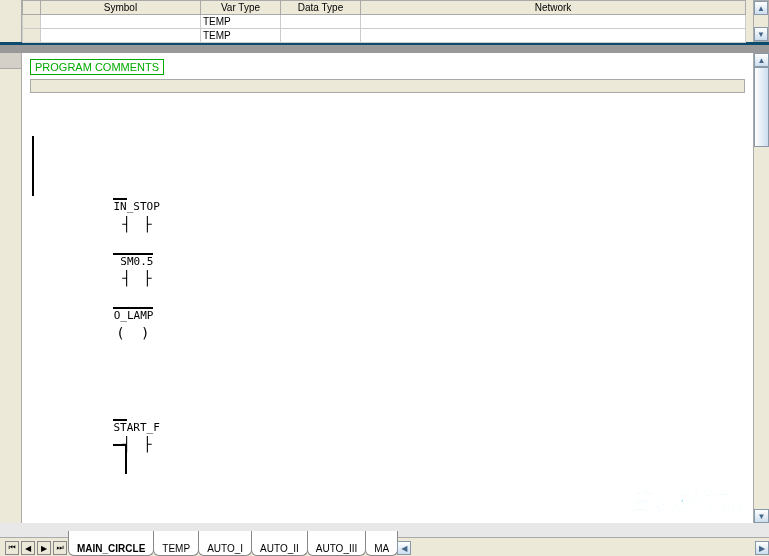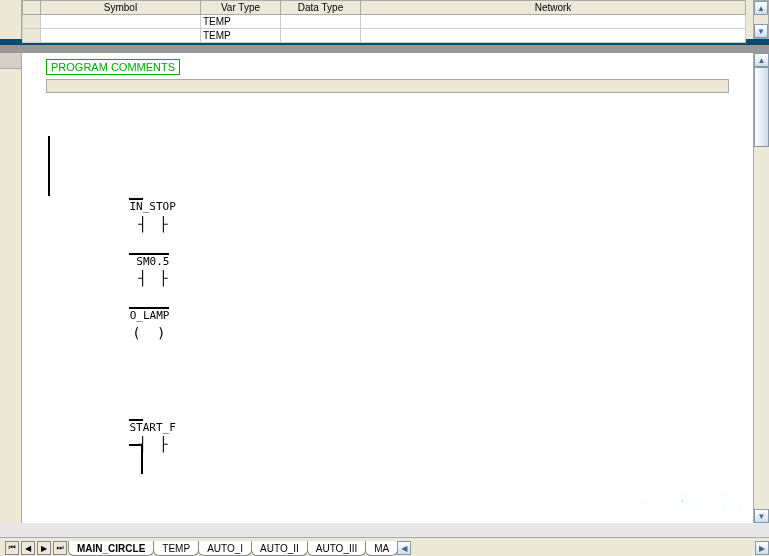--- a/index.html
+++ b/index.html
@@ -1,48 +1,48 @@
 <!DOCTYPE html>
 <html><head>
 <meta charset="utf-8">
 <style>
 *{box-sizing:border-box;margin:0;padding:0}
 body{font-family:Arial,sans-serif;font-size:11px;background:#e8e8e8;width:769px;height:556px;overflow:hidden;position:relative}
-.topbar{background:#ece9d8;height:45px;border-bottom:6px solid #0c4a6e;display:flex;position:relative}
+.topbar{background:#ece9d8;height:45px;border-bottom:3px solid #0c4a6e;display:flex;position:relative}
 .gutter{width:22px;background:#ece9d8;border-right:1px solid #aaa}
 .var-table{flex:1}
 .var-table table{width:724px;border-collapse:collapse}
 .var-table th{background:#ece9d8;border:1px solid #aaa;font-weight:normal;font-size:10px;height:14px;text-align:center}
 .var-table td{background:#fff;border:1px solid #ccc;height:14px;font-size:10px;padding:0 2px}
 .vscroll-top{width:16px;background:#ece9d8;border:1px solid #aaa;display:flex;flex-direction:column}
 .sbtn{height:14px;background:linear-gradient(#fff,#cde);border:1px solid #89a;display:flex;align-items:center;justify-content:center;font-size:8px;color:#468}
 .sep{height:8px;background:#999}
 .main{display:flex;height:470px}
 .lg{width:22px;background:#ece9d8;border-right:1px solid #aaa;display:flex;flex-direction:column}
 .lg-mark{height:16px;border-bottom:1px solid #aaa;background:#d4d0c8}
-.content{flex:1;background:#fff;overflow:hidden;padding:6px 24px}
+.content{flex:1;background:#fff;overflow:hidden;padding:6px 8px}
 .vscroll-main{width:16px;background:#ece9d8;border-left:1px solid #aaa;display:flex;flex-direction:column}
 .thumb{background:linear-gradient(90deg,#fff,#cde);border:1px solid #89a;min-height:40px}
 .track{flex:1;background:#ece9d8}
 .pc{border:1px solid #0a0;color:#0a0;padding:1px 4px;display:inline-block;font-size:11px;margin-bottom:4px}
 .nh{font-weight:bold;color:#000;margin:4px 0 2px}
 .band{background:#ece9d8;border:1px solid #aaa;height:14px;margin-bottom:8px}
 .ladder{padding:6px 2px 10px;font-family:monospace;white-space:pre;font-size:11px;line-height:1.3}
 .railh{display:inline-block;border-left:2px solid #000;height:60px;vertical-align:top}
 .wire{display:inline-block;border-top:2px solid #000;height:2px;vertical-align:top;margin-top:20px}
 .contact{display:inline-block;width:40px;text-align:right;vertical-align:top}
 .contact .sym{font-family:monospace;font-size:14px;letter-spacing:2px}
 .coil{display:inline-block;width:40px;text-align:right;vertical-align:top}
 .coil .sym{font-family:monospace;font-size:14px;letter-spacing:4px}
 .bottom{position:absolute;bottom:0;left:0;right:0;background:#ece9d8;border-top:1px solid #aaa}
 .hscroll{height:15px;display:flex}
 .tabs{height:18px;display:flex;align-items:flex-end;padding-left:4px;background:#ece9d8}
 .htrack{flex:1;background:#ece9d8}
 .navbtn{width:14px;height:14px;background:#ece9d8;border:1px solid #888;display:flex;align-items:center;justify-content:center;font-size:8px;margin:1px}
-.tab{background:#fff;border:1px solid #888;border-top:none;border-radius:0 0 6px 6px;padding:2px 8px;font-size:10px;margin-right:-1px;height:15px}
+.tab{background:#fff;border:1px solid #888;border-top:none;border-radius:0 0 6px 6px;padding:12px 8px;font-size:10px;margin-right:-1px;height:15px}
 .tab.active{font-weight:bold;background:#fff}
 .watermark{position:absolute;right:24px;bottom:40px;font-size:22px;font-weight:bold;font-style:italic;color:#1bc4e8;-webkit-text-stroke:1px #fff;letter-spacing:1px}
 .row1{display:flex;align-items:flex-start}
 .branch{margin-left:0}
 </style>
 </head>
 <body>
 
 <div class="topbar">
   <div class="gutter"></div>

